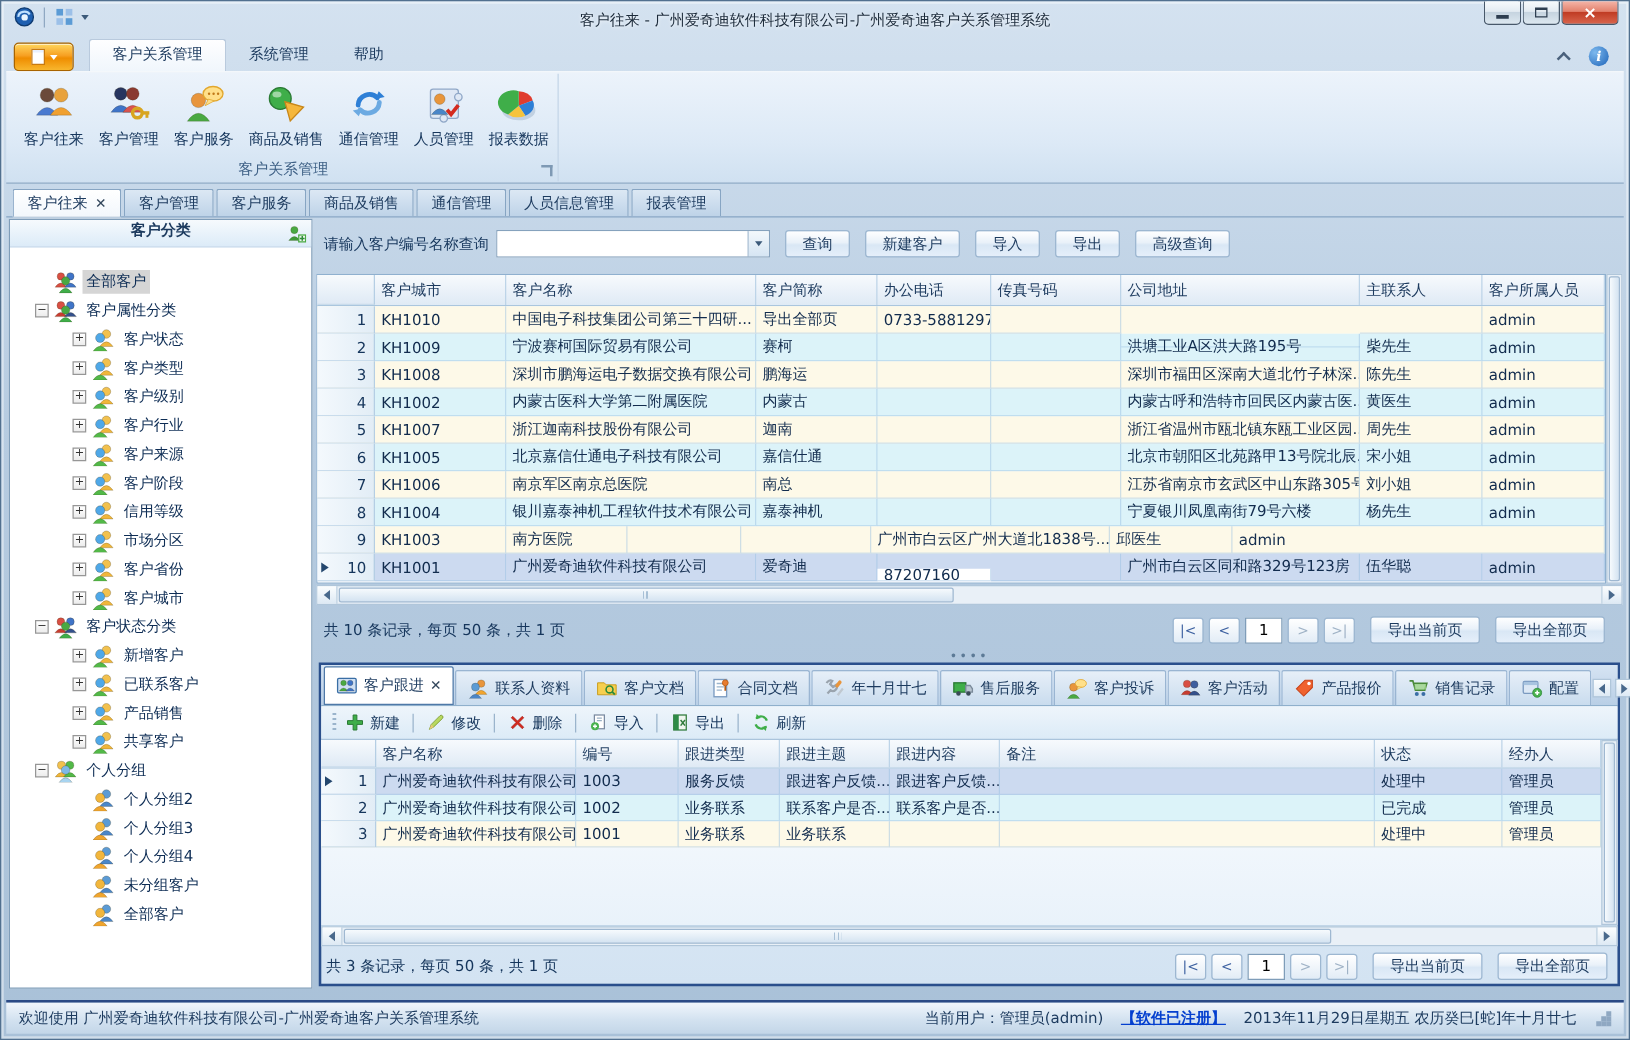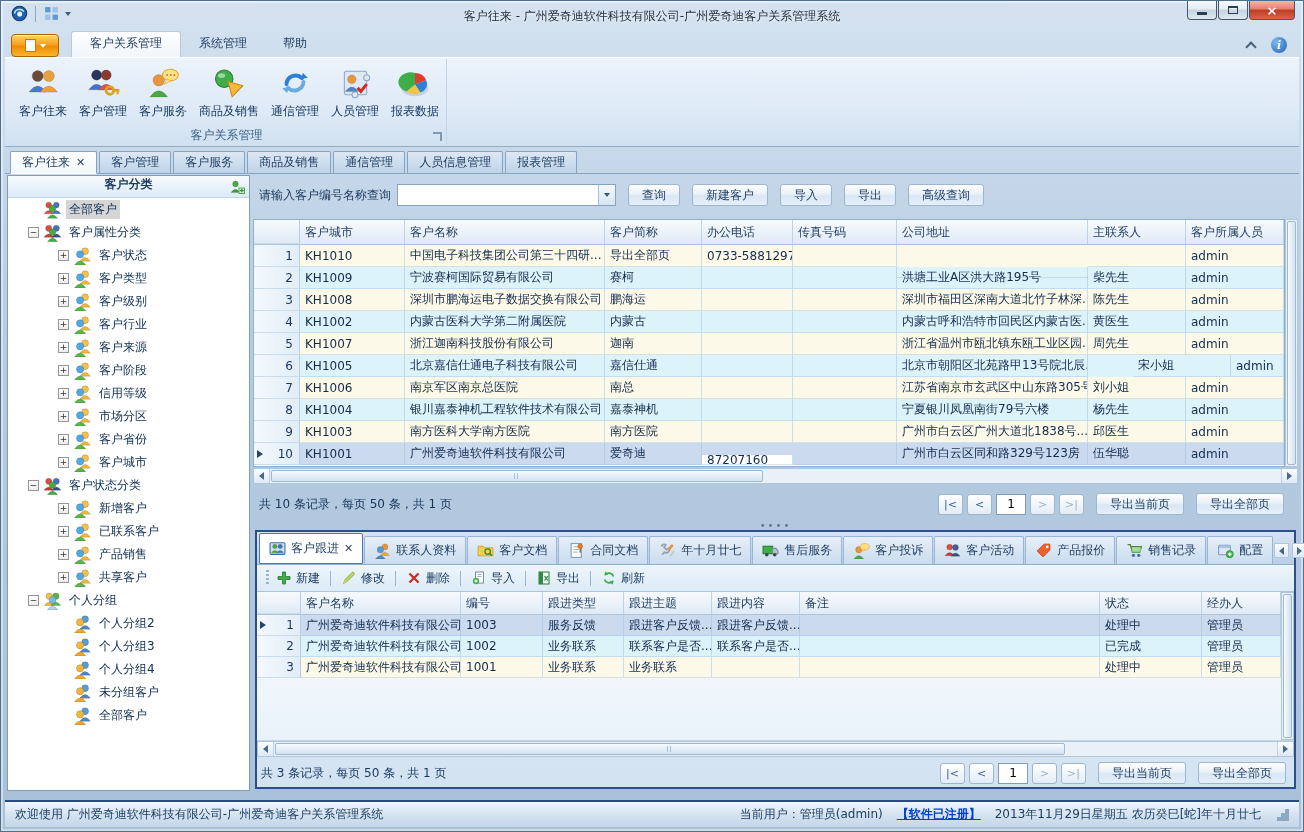--- a/index.html
+++ b/index.html
@@ -43,21 +43,21 @@
 
 .doc-tabs{position:absolute;top:150px;left:4px;right:4px;height:23px;display:flex;align-items:flex-end;padding-left:5px;border-bottom:1px solid #87a5c3}
 .dtab{height:22px;display:flex;align-items:center;gap:6px;padding:0 11px;border:1px solid #87a5c3;border-bottom:none;background:linear-gradient(#dce8f4,#bed3e8);margin-right:2px;border-radius:2px 2px 0 0;color:#1c3a5e;white-space:nowrap}
 .dtab.active{background:linear-gradient(#ffffff,#f2f7fc);height:23px;margin-bottom:-1px;border-bottom:1px solid #fff}
 .tab-close{font-size:11px;color:#33475c;font-weight:bold;line-height:1}
 
 
 .left-panel{position:absolute;top:174px;left:6px;width:243px;bottom:40px;background:#fff;border:1px solid #7f9db9;display:flex;flex-direction:column}
 .lp-header{height:22px;flex:none;background:linear-gradient(#f6fafd,#dcebf8);border-bottom:1px solid #c2d6ea;display:flex;align-items:flex-start;justify-content:center;font-weight:bold;color:#1c3a5e;position:relative}
 .lp-header .hico{position:absolute;right:4px;top:3px;width:16px;height:16px}
-.tree{flex:1;overflow:hidden;padding-top:0}
+.tree{flex:1;overflow:hidden;padding-top:16px}
 .tnode{height:23px;display:flex;align-items:center;gap:4px;white-space:nowrap}
 .tnode .exp{width:11px;height:11px;flex:none;border:1px solid #969696;background:linear-gradient(#fff,#ececec);font-size:9px;line-height:9px;text-align:center;color:#333}
 .tnode .exp.none{visibility:hidden}
 .tnode .tico{width:19px;height:19px;flex:none}
 .tnode .lbl{padding:1px 3px;color:#0e2d55}
 .tnode.sel .lbl{background:#d5d5d5}
 .ind0{padding-left:20px}
 .ind1{padding-left:50px}
 
 
@@ -626,21 +626,21 @@
             <span class="c flexfill">admin</span>
           </div>
           <div class="g-row r-cyan" style="height: 22px;">
             <span class="rownum" style="width: 46px;">6</span>
             <span class="c" style="width: 105px;">KH1005</span>
             <span class="c" style="width: 200px;">北京嘉信仕通电子科技有限公司</span>
             <span class="c" style="width: 97px;">嘉信仕通</span>
             <span class="c" style="width: 91px;"></span>
             <span class="c" style="width: 104px;"></span>
             <span class="c" style="width: 191px;">北京市朝阳区北苑路甲13号院北辰...</span>
-            <span class="c" style="width: 98px; margin-left: 45px;">宋小姐</span>
+            <span class="c" style="width: 98px;">宋小姐</span>
             <span class="c flexfill">admin</span>
           </div>
           <div class="g-row r-cream" style="height: 22px;">
             <span class="rownum" style="width: 46px;">7</span>
             <span class="c" style="width: 105px;">KH1006</span>
             <span class="c" style="width: 200px;">南京军区南京总医院</span>
             <span class="c" style="width: 97px;">南总</span>
             <span class="c" style="width: 91px;"></span>
             <span class="c" style="width: 104px;"></span>
             <span class="c" style="width: 191px;">江苏省南京市玄武区中山东路305号</span>
@@ -654,21 +654,20 @@
             <span class="c" style="width: 97px;">嘉泰神机</span>
             <span class="c" style="width: 91px;"></span>
             <span class="c" style="width: 104px;"></span>
             <span class="c" style="width: 191px;">宁夏银川凤凰南街79号六楼</span>
             <span class="c" style="width: 98px;">杨先生</span>
             <span class="c flexfill">admin</span>
           </div>
           <div class="g-row r-cream" style="height: 22px;">
             <span class="rownum" style="width: 46px;">9</span>
             <span class="c" style="width: 105px;">KH1003</span>
-            <span class="c" style="width: 200px;">南方医科大学南方医院</span>
             <span class="c" style="width: 97px;">南方医院</span>
             <span class="c" style="width: 91px;"></span>
             <span class="c" style="width: 104px;"></span>
             <span class="c" style="width: 191px;">广州市白云区广州大道北1838号...</span>
             <span class="c" style="width: 98px;">邱医生</span>
             <span class="c flexfill">admin</span>
           </div>
           <div class="g-row sel" style="height: 22px;">
             <span class="rownum" style="width: 46px;">10<span class="mark"></span></span>
             <span class="c" style="width: 105px;">KH1001</span>

